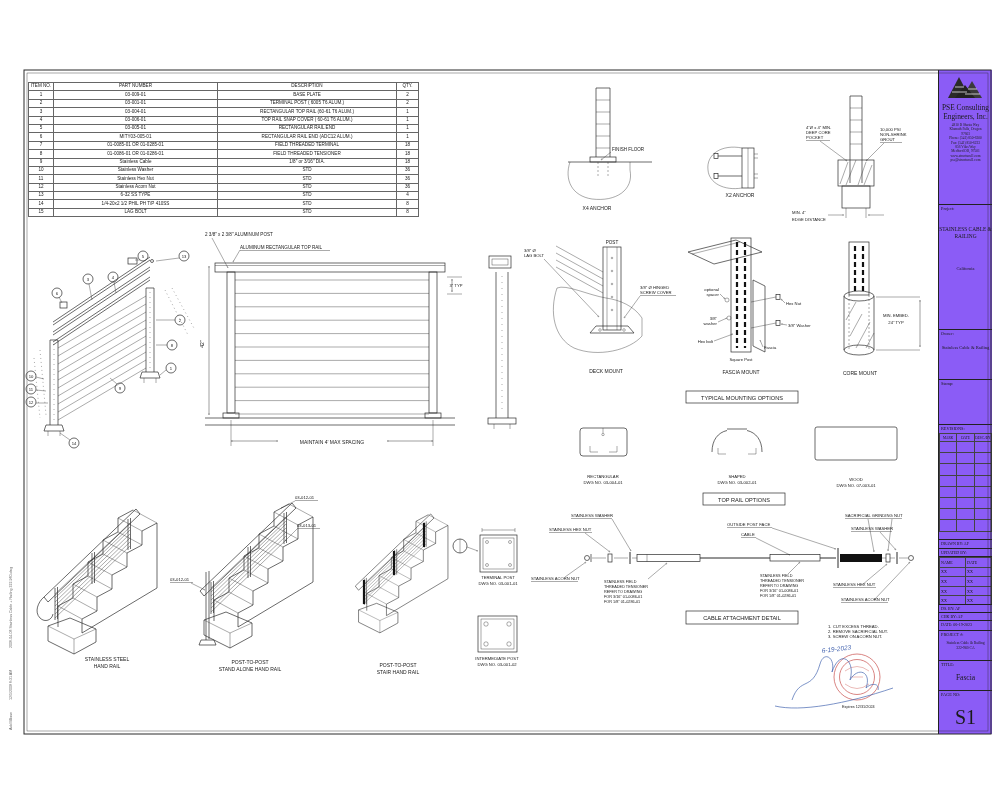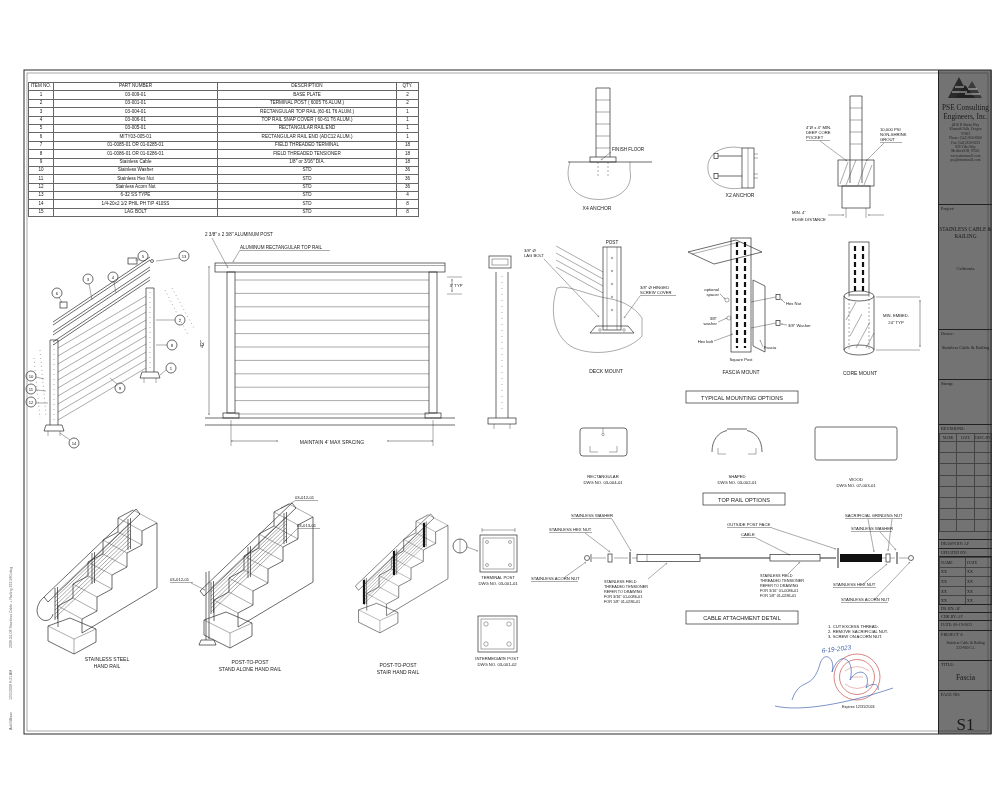--- a/index.html
+++ b/index.html
@@ -23,39 +23,39 @@
   #dwg .blue{stroke:#4565b0;} #dwg .bluet{fill:#4565b0;}
   #dwg .margin-t{font-size:3.6px;fill:#666;}
   
   #parts{position:absolute;left:28px;top:82px;width:390px;border-collapse:collapse;
          table-layout:fixed;font-size:4.6px;line-height:1;}
   #parts th,#parts td{border:0.55px solid #666;padding:0;height:7.4px;text-align:center;
          overflow:hidden;white-space:nowrap;font-weight:normal;}
   #parts{border:1.2px solid #222;}
   
   #tblock{position:absolute;left:938px;top:70px;width:53px;height:664px;
-          border-left:1.1px solid #222;background:#737373;font-family:"Liberation Serif",serif;}
+          border-left:1.1px solid #222;background:#8b5cf6;font-family:"Liberation Serif",serif;}
   #tblock .sec{border-bottom:1px solid #222;box-sizing:border-box;overflow:hidden;position:relative;}
   #tblock .lab{font-size:4.3px;padding:1px 2px;text-align:left;}
   .company{font-size:7.4px;text-align:center;line-height:1.15;margin-top:1px;}
   .contacts{font-size:3.5px;text-align:center;line-height:1.25;margin-top:2px;color:#222;}
   .projname{font-size:5.4px;text-align:center;margin-top:14px;line-height:1.3;}
   .projloc{font-size:4.4px;text-align:center;margin-top:26px;}
   .ownername{font-size:4.6px;text-align:center;margin-top:8px;line-height:1.3;}
   .revtab{width:100%;border-collapse:collapse;table-layout:fixed;font-size:3.4px;margin-top:1px;}
   .revtab td,.revtab th{border:0.5px solid #444;height:10.2px;padding:0;text-align:center;
        overflow:hidden;font-weight:normal;}
   .revtab th{height:7px;}
   .row-s{font-size:4px;padding:1px 2px;border-bottom:1px solid #222;box-sizing:border-box;}
   .ndtab{width:100%;border-collapse:collapse;table-layout:fixed;font-size:4px;}
   .ndtab td,.ndtab th{border:0.5px solid #444;height:8.6px;padding:0 1px;text-align:left;
        overflow:hidden;font-weight:normal;}
   .projnum{font-size:3.7px;text-align:center;margin-top:3px;line-height:1.35;}
   .titleval{font-size:7.5px;text-align:center;margin-top:5px;}
-  .pageval{font-size:17px;text-align:center;margin-top:17px;font-family:"Liberation Serif",serif;}
+  .pageval{font-size:20px;text-align:center;margin-top:8px;font-family:"Liberation Serif",serif;}
 </style>
 </head>
 <body>
 
 <div id="sheet">
 
 <table id="parts">
   <colgroup>
         <col style="width:25px">
         <col style="width:164px">

